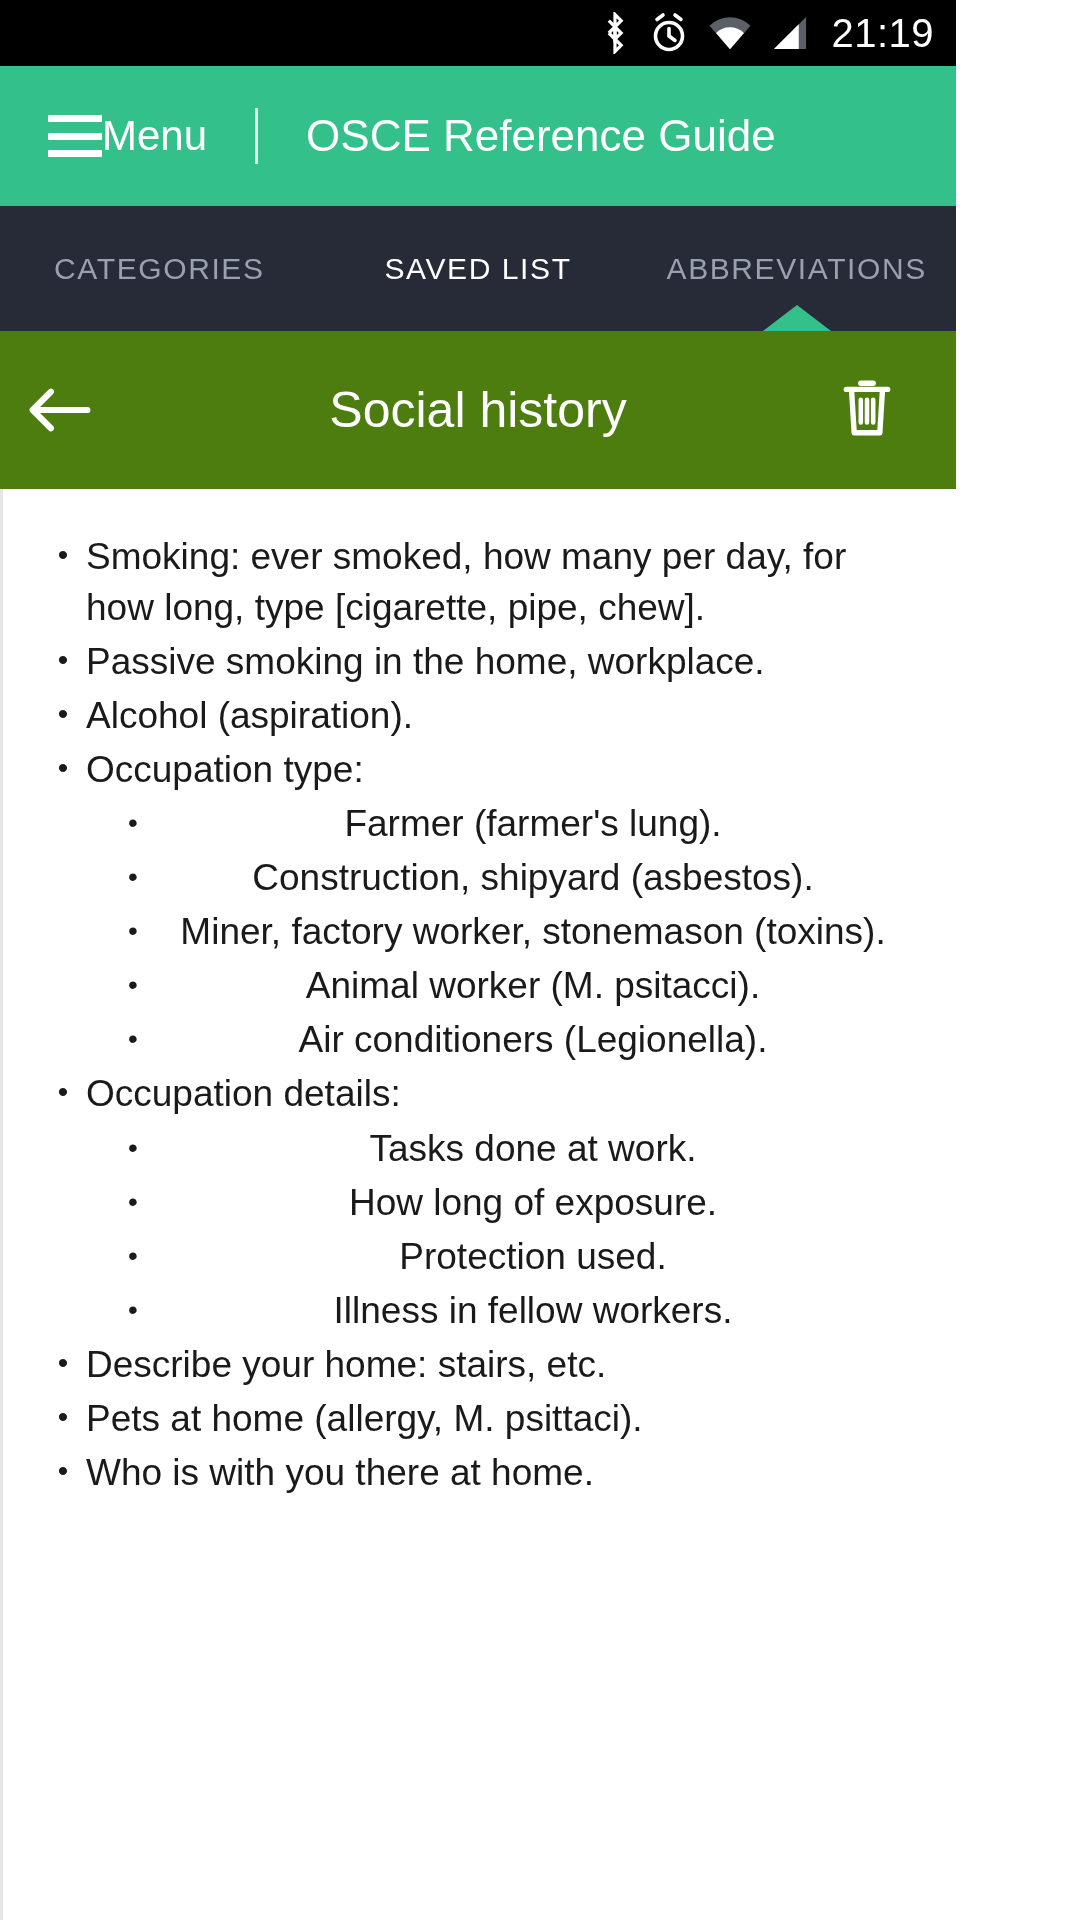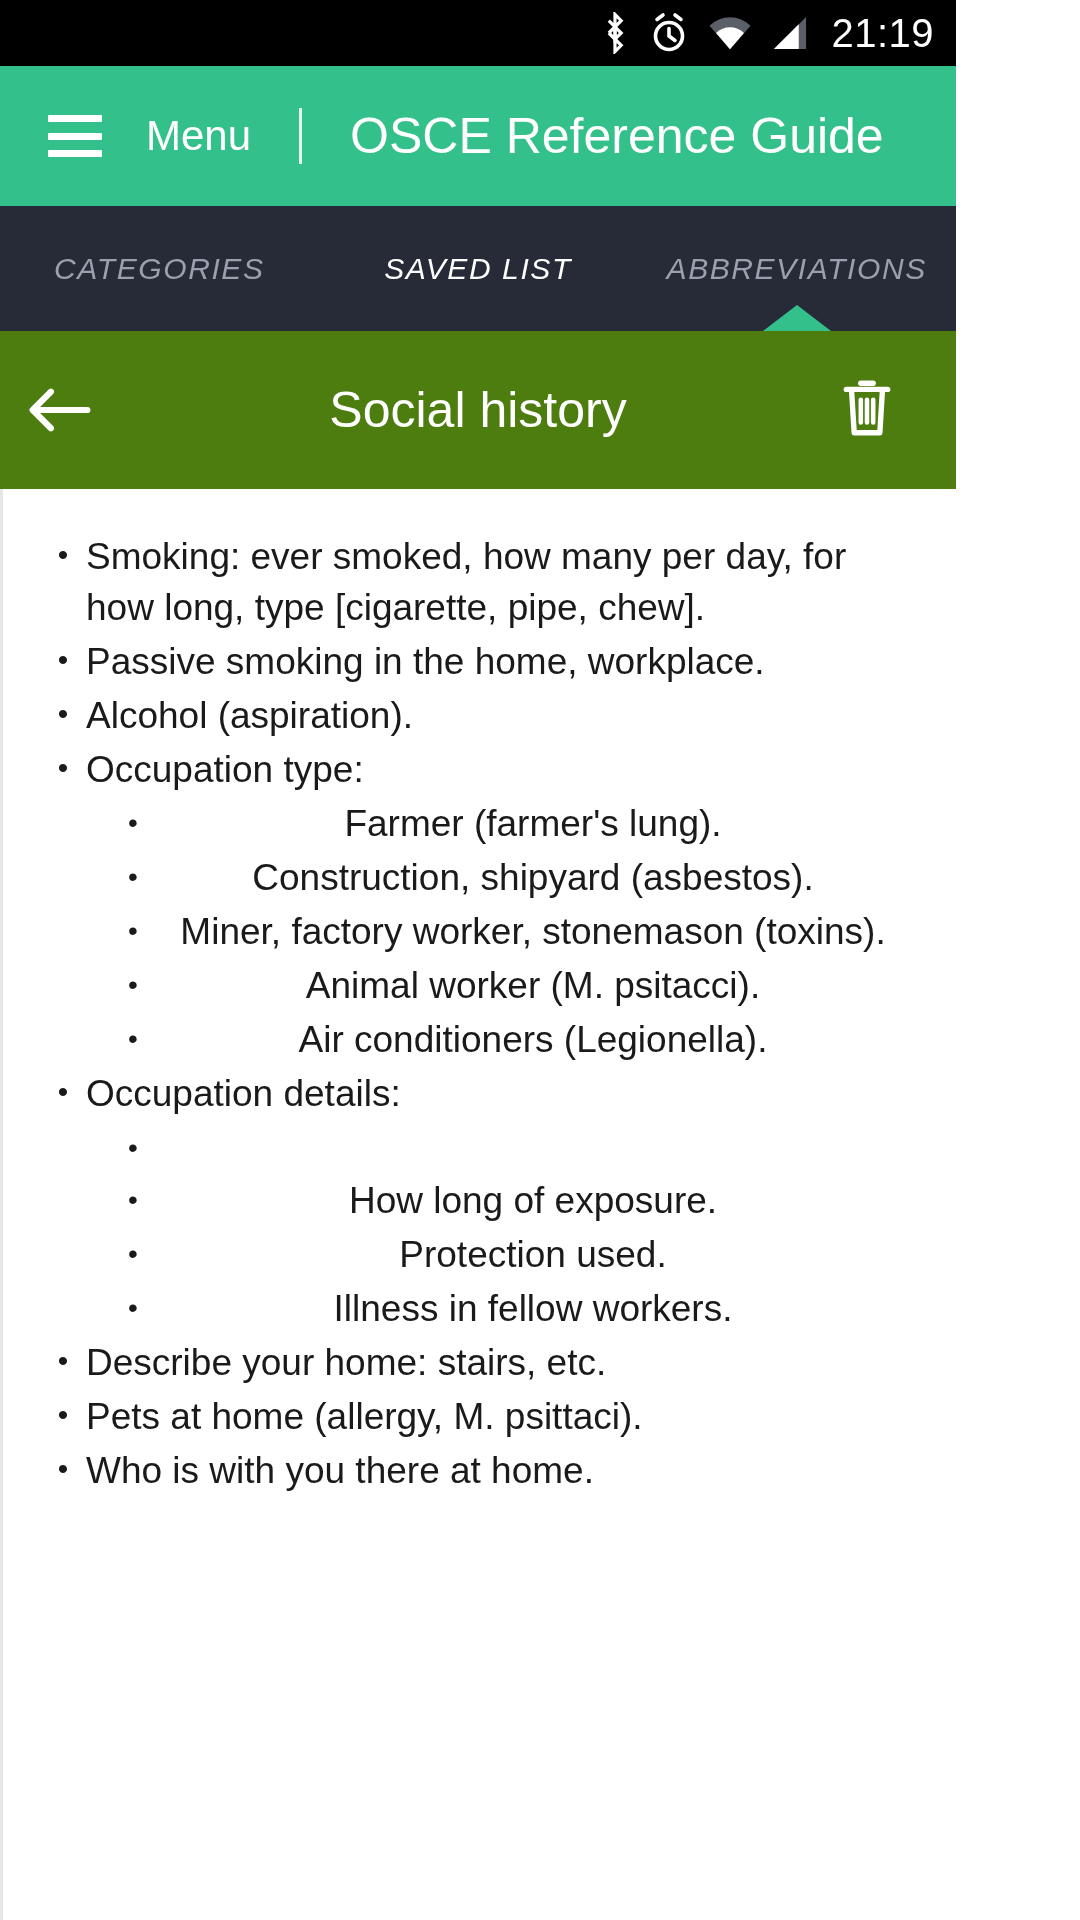--- a/index.html
+++ b/index.html
@@ -25,28 +25,28 @@
   }
 
   
   .appbar{
     flex:0 0 140px; height:140px; background:#34c08a;
     display:flex; align-items:center; padding-left:48px;
   }
   .hamburger{ width:54px; height:42px; display:flex; flex-direction:column;
     justify-content:space-between; cursor:pointer; }
   .hamburger span{ display:block; height:7px; background:#ffffff; border-radius:1px;}
-  .menu-label{ color:#ffffff; font-size:42px; margin-left:44px; }
+  .menu-label{ color:#ffffff; font-size:42px; }
   .bar-divider{ width:3px; height:56px; background:#ffffff; opacity:.85; margin-left:48px; }
-  .app-title{ color:#ffffff; font-size:50px; margin-left:48px; }
+  .app-title{ color:#ffffff; font-size:44px; margin-left:48px; }
 
   
   .tabbar{
     flex:0 0 125px; height:125px; background:#262b37;
-    display:flex; align-items:center; position:relative;font-style:italic;
+    display:flex; align-items:center; position:relative;
   }
   .tab{
     flex:1; text-align:center; color:#9aa0ad; font-size:30px;
     letter-spacing:1.6px; cursor:pointer; line-height:125px;
   }
   .tab.active{ color:#ffffff; }
   .tab-pointer{
     position:absolute; bottom:0; left:calc(83.333% - 34px);
     width:0; height:0;
     border-left:34px solid transparent;
@@ -194,20 +194,21 @@
       <li class="sub">
         <span class="sdot">•</span>
         <span class="txt">Air conditioners (Legionella).</span>
       </li>
       <li class="item">
         <span class="dot">•</span>
         <span class="txt">Occupation details:</span>
       </li>
       <li class="sub">
         <span class="sdot">•</span>
+        <span class="txt">Tasks done at work.</span>
       </li>
       <li class="sub">
         <span class="sdot">•</span>
         <span class="txt">How long of exposure.</span>
       </li>
       <li class="sub">
         <span class="sdot">•</span>
         <span class="txt">Protection used.</span>
       </li>
       <li class="sub">

